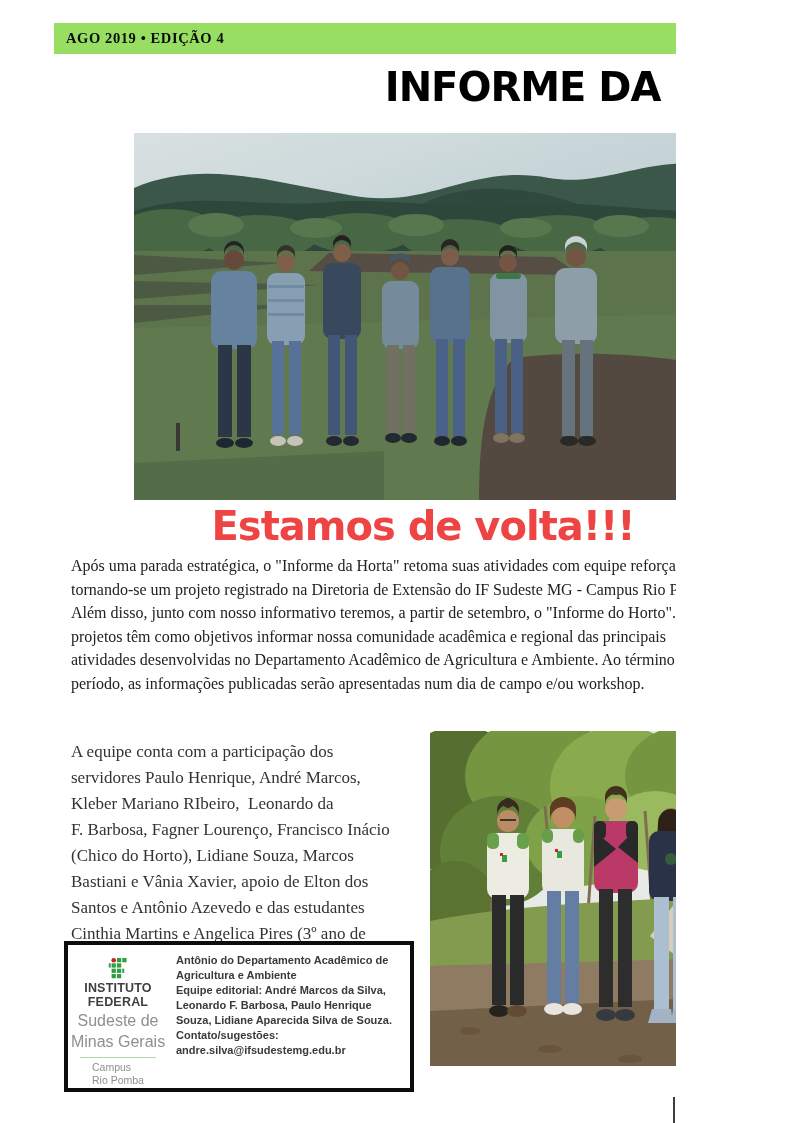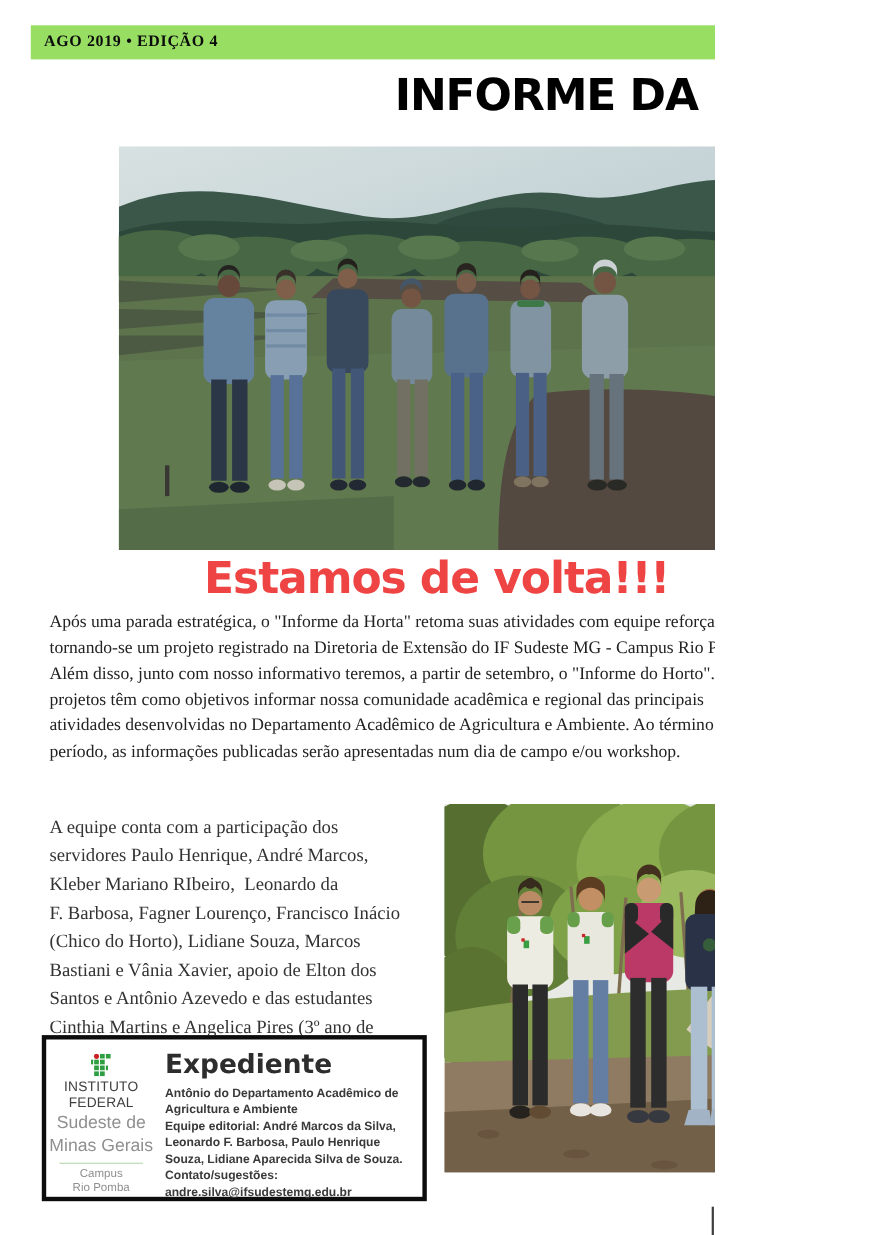--- a/index.html
+++ b/index.html
@@ -1,17 +1,17 @@
 <!DOCTYPE html>
 <html><head>
 <meta charset="utf-8">
 <style>
   html,body{margin:0;padding:0;background:#ffffff;}
   .page{position:relative;width:650px;height:1123px;background:#ffffff;overflow:hidden;
-        font-family:"Liberation Serif",serif;color:#1c1c1c;}
+        font-family:"Liberation Serif",serif;color:#1c1c1c;margin-left:26px;}
 
   .issue-bar{position:absolute;left:28px;top:23px;width:739px;height:31px;
              background:#97DE63;line-height:31px;padding-left:12px;box-sizing:border-box;
              font-family:"Liberation Serif",serif;font-weight:bold;font-size:14.5px;
              letter-spacing:0.6px;color:#0b0b0b;}
 
   .main-title{position:absolute;left:0;top:64px;width:794px;text-align:right;
               font-family:"DejaVu Sans",sans-serif;font-weight:bold;font-size:40px;
               letter-spacing:-1px;color:#000;}
 
@@ -28,26 +28,26 @@
 
   .team{position:absolute;left:45px;top:739px;width:370px;
         font-size:17px;line-height:26px;color:#333;white-space:pre;}
 
   .expediente{position:absolute;left:38px;top:941px;width:350px;height:151px;
               border:4px solid #0d0d0d;box-sizing:border-box;background:#fff;
               display:flex;flex-direction:row;}
   .logo-col{width:100px;display:flex;flex-direction:column;align-items:center;
             padding-top:13px;font-family:"Liberation Sans",sans-serif;}
   .logo-squares{width:46px;height:53px;}
-  .logo-name{margin-top:3px;text-align:center;font-weight:normal;font-size:12.5px;
+  .logo-name{margin-top:3px;text-align:center;font-weight:bold;font-size:12.5px;
              line-height:1.08;color:#404040;letter-spacing:0.2px;white-space:pre-line;}
   .logo-region{margin-top:2px;text-align:center;font-size:16px;line-height:1.3;
                color:#8f8f8f;white-space:pre-line;}
   .logo-divider{width:76px;height:2px;background:#b5d7ad;margin:4px auto 3px auto;}
-  .logo-campus{text-align:center;font-size:10.5px;line-height:1.3;color:#8f8f8f;
+  .logo-campus{text-align:left;font-size:10.5px;line-height:1.3;color:#8f8f8f;
                white-space:pre-line;}
   .exp-col{flex:1;padding:8px 4px 6px 8px;font-family:"Liberation Sans",sans-serif;}
   .exp-heading{font-family:"DejaVu Sans",sans-serif;font-weight:bold;font-size:24px;
                color:#2d2d2d;margin:0 0 6px 0;}
   .exp-body{font-weight:bold;font-size:11px;line-height:15px;color:#3a3a3a;
             white-space:pre;}
 
   .edge-mark{position:absolute;right:1px;bottom:0;width:2px;height:26px;background:#3d3d3d;}
 </style>
 </head>
@@ -317,21 +317,20 @@
       </svg>
       <div class="logo-name">INSTITUTO
 FEDERAL</div>
       <div class="logo-region">Sudeste de
 Minas Gerais</div>
       <div class="logo-divider"></div>
       <div class="logo-campus">Campus
 Rio Pomba</div>
     </div>
     <div class="exp-col">
-      <div class="exp-heading">Expediente</div>
       <div class="exp-body">Antônio do Departamento Acadêmico de
 Agricultura e Ambiente
 Equipe editorial: André Marcos da Silva,
 Leonardo F. Barbosa, Paulo Henrique
 Souza, Lidiane Aparecida Silva de Souza.
 Contato/sugestões:
 andre.silva@ifsudestemg.edu.br</div>
     </div>
   </div>
 

